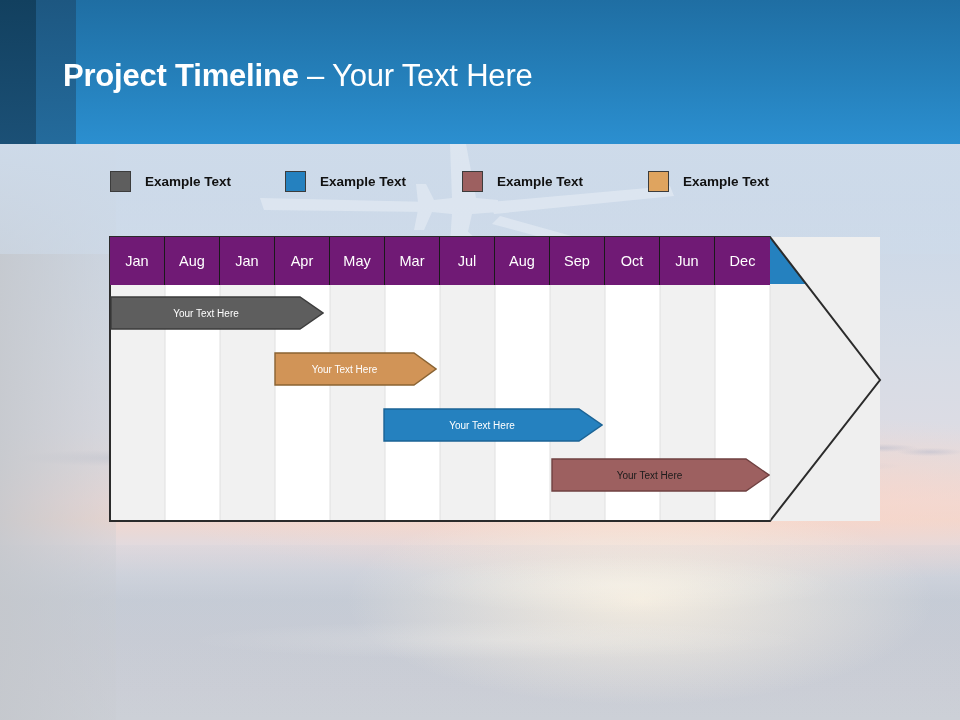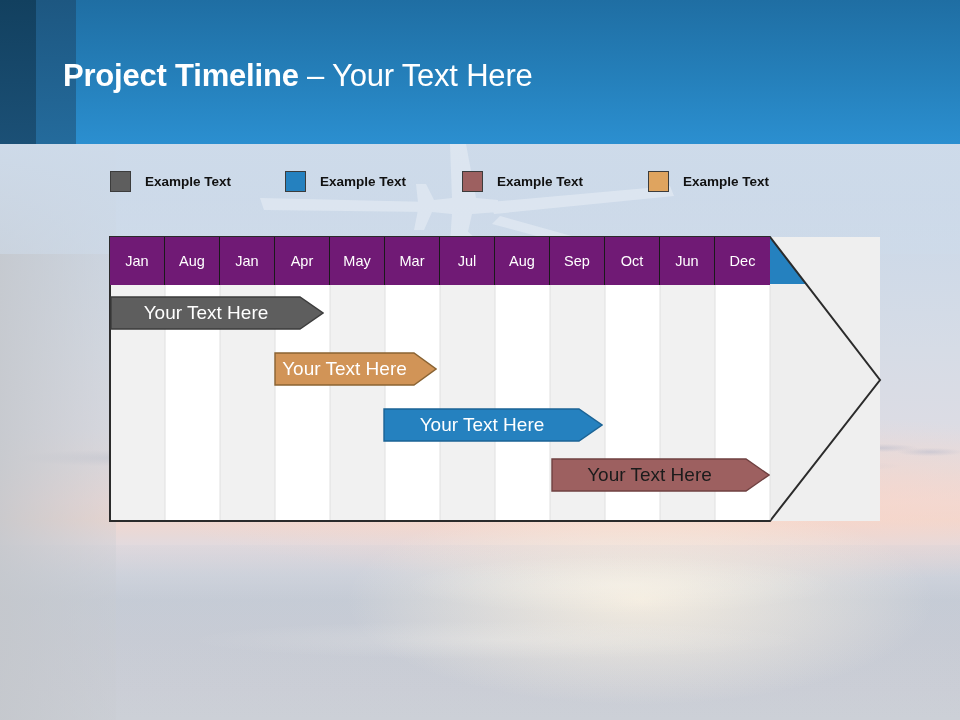--- a/index.html
+++ b/index.html
@@ -191,21 +191,21 @@
     height: 34px;
     display: flex;
     align-items: center;
   }
   .task-label {
     position: relative;
     z-index: 2;
     width: 100%;
     text-align: center;
     padding-right: 22px;
-    font-size: 19px;
+    font-size: 10px;
     white-space: nowrap;
   }
   .task-shape { position: absolute; left: 0; top: 0; }
 </style>
 </head>
 <body>
 
 <div id="slide">
 
   <div class="bg-photo"></div>

